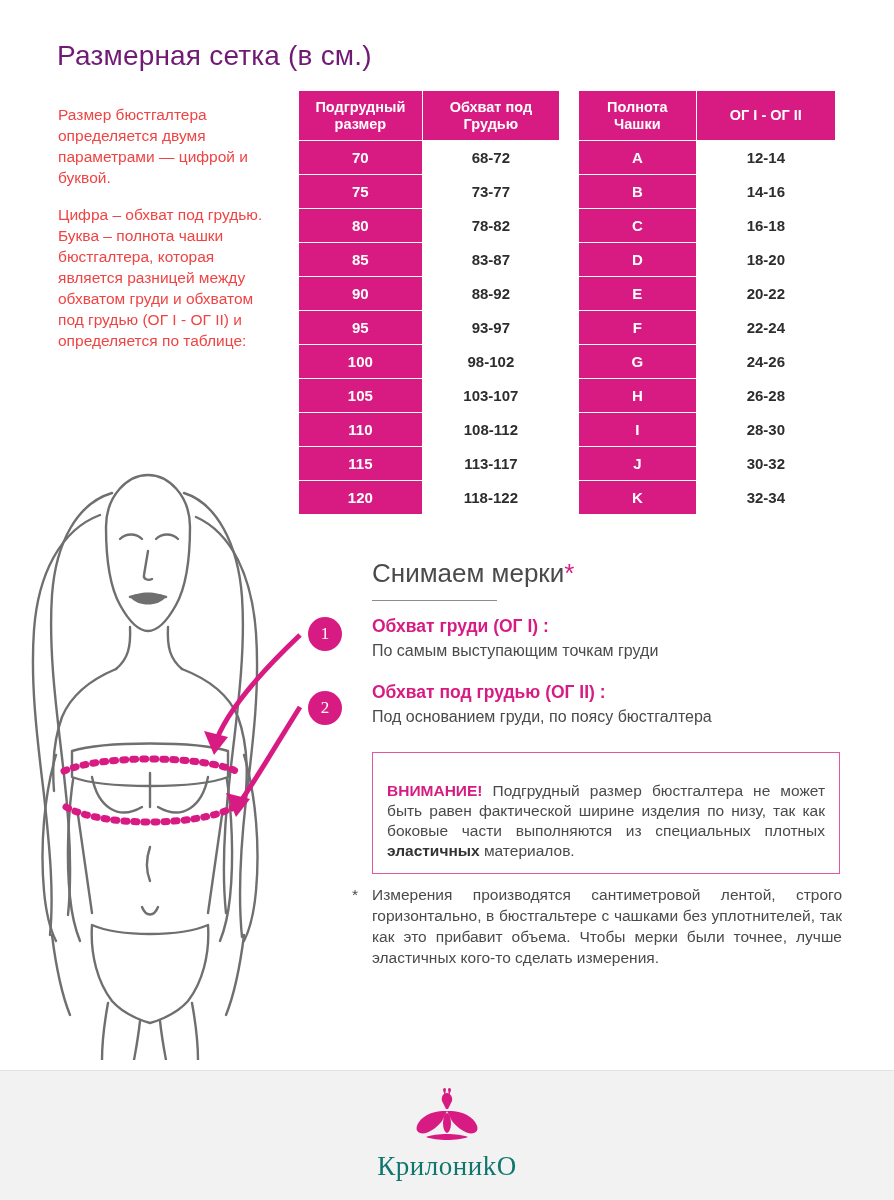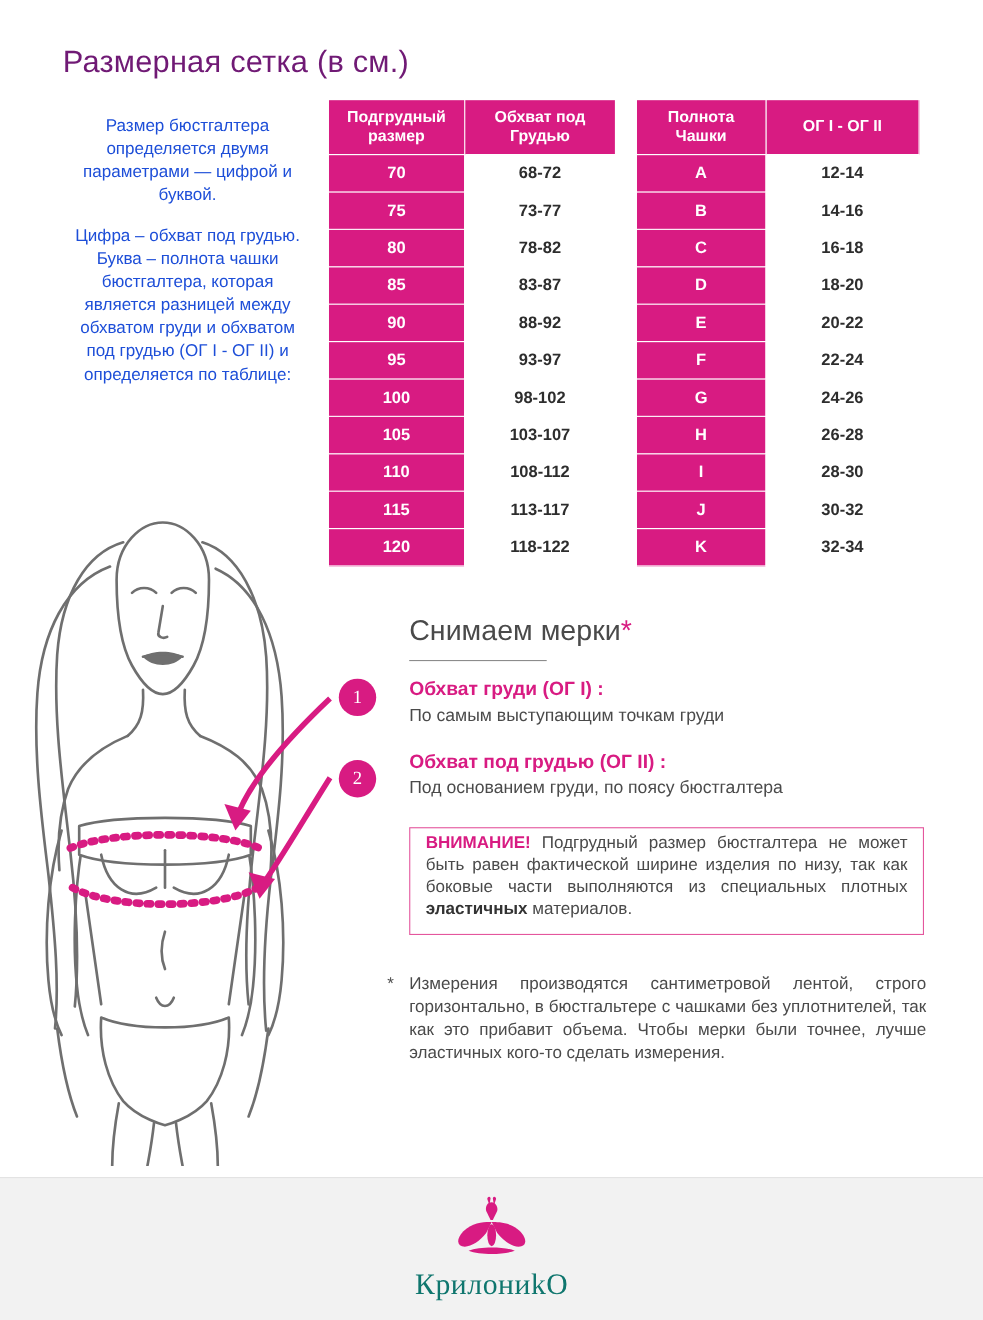--- a/index.html
+++ b/index.html
@@ -31,22 +31,21 @@
     white-space: nowrap;
   }
 
   
   .intro {
     position: absolute;
     left: 58px; top: 104px;
     width: 225px;
     font-size: 15.5px;
     line-height: 21px;
-    color: #1d4ed8;
-    text-align: center;
+    color: #ef4444;
   }
   .intro p { margin: 0 0 16px 0; }
 
   
   .tbl {
     position: absolute;
     border-collapse: collapse;
     font-size: 15px;
   }
   .tbl td, .tbl th {
@@ -116,21 +115,21 @@
     color: #4a4a4a;
     font-size: 16px;
   }
 
   
   .warn {
     position: absolute;
     left: 372px; top: 752px;
     width: 468px;
     border: 1px solid #e4569d;
-    padding: 4px 14px 12px 14px;
+    padding: 28px 14px 12px 14px;
     font-size: 15.5px;
     line-height: 20px;
     color: #4a4a4a;
     text-align: justify;
   }
   .warn b.label { color: #d81b82; }
   .warn b.bold { color: #333; }
 
   
   .note {

